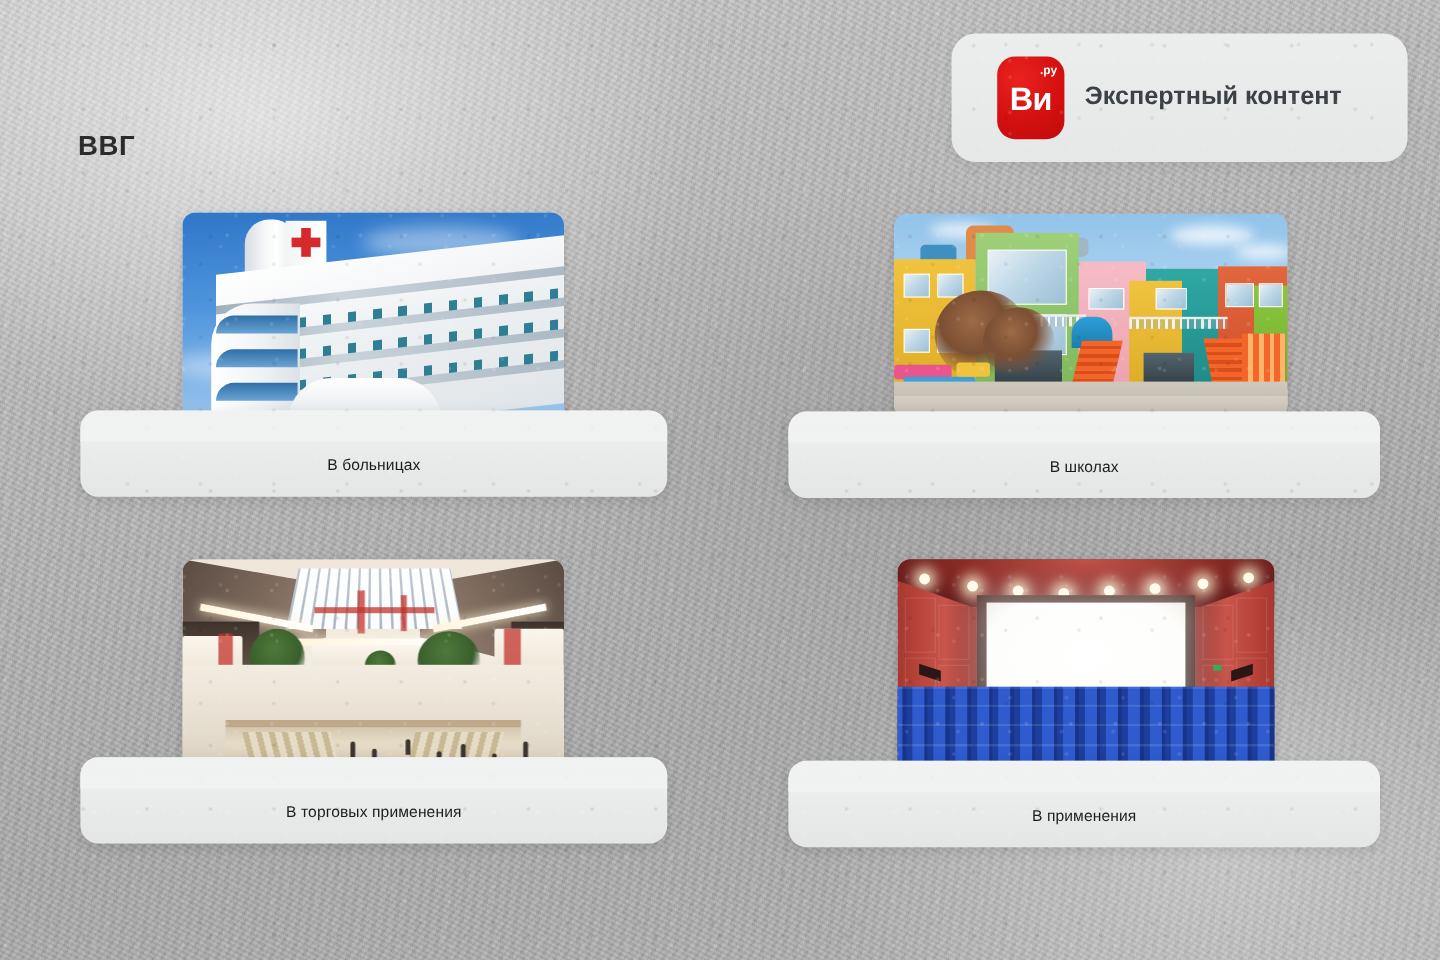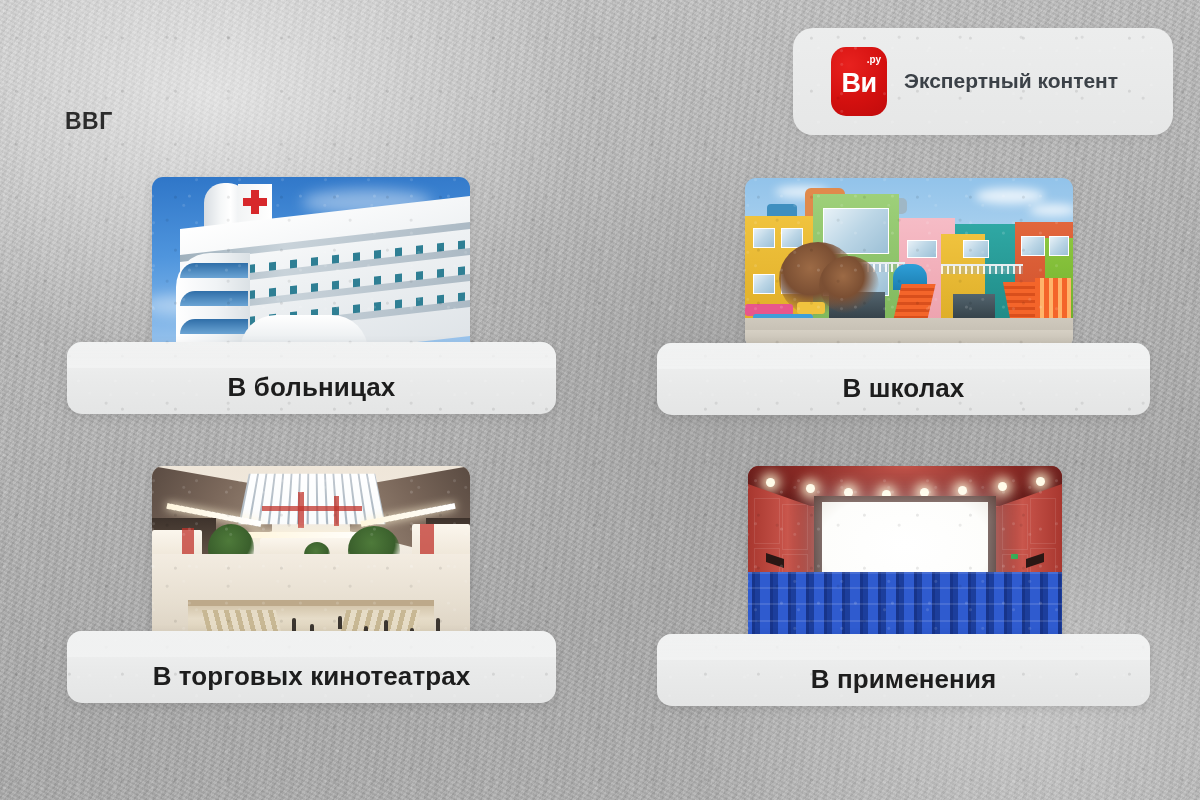--- a/index.html
+++ b/index.html
@@ -139,22 +139,22 @@
     position: absolute;
     border-radius: 15px;
     background: linear-gradient(180deg, #f1f2f2 0%, #e9eaea 55%, #e4e5e5 100%);
     box-shadow: 0 3px 11px rgba(0,0,0,0.10);
     display: flex;
     align-items: center;
     justify-content: center;
     box-sizing: border-box;
   }
   .card-label-text {
-    font-size: 26px;
-    font-weight: bold;
+    font-size: 13px;
+    font-weight: normal;
     color: #1d1d1d;
     letter-spacing: 0.1px;
     white-space: nowrap;
     position: relative;
     z-index: 2;
   }
 
   
   .card-1 .card-photo { left: 152px; top: 177px; width: 318px; height: 180px; }
   .card-1 .card-label { left: 67px; top: 342px; width: 489px; height: 72px; }
@@ -533,21 +533,21 @@
           <div class="mall-person" style="left:122px; top:24px;"></div>
           <div class="mall-person" style="left:150px; top:16px;"></div>
           <div class="mall-person" style="left:176px; top:26px;"></div>
           <div class="mall-person" style="left:196px; top:20px;"></div>
           <div class="mall-person" style="left:222px; top:28px;"></div>
           <div class="mall-person" style="left:248px; top:18px;"></div>
         </div>
       </div>
     </div>
     <div class="card-label">
-      <span class="card-label-text">В торговых кинотеатрах</span>
+      <span class="card-label-text">В торговых применения</span>
     </div>
   </div>
 
   <div class="card card-4">
     <div class="card-photo">
       <div class="scene cinema">
         <div class="cin-ceiling"></div>
         <div class="cin-lamp" style="left:18px;  top:12px;"></div>
         <div class="cin-lamp" style="left:58px;  top:18px;"></div>
         <div class="cin-lamp" style="left:96px;  top:22px;"></div>

